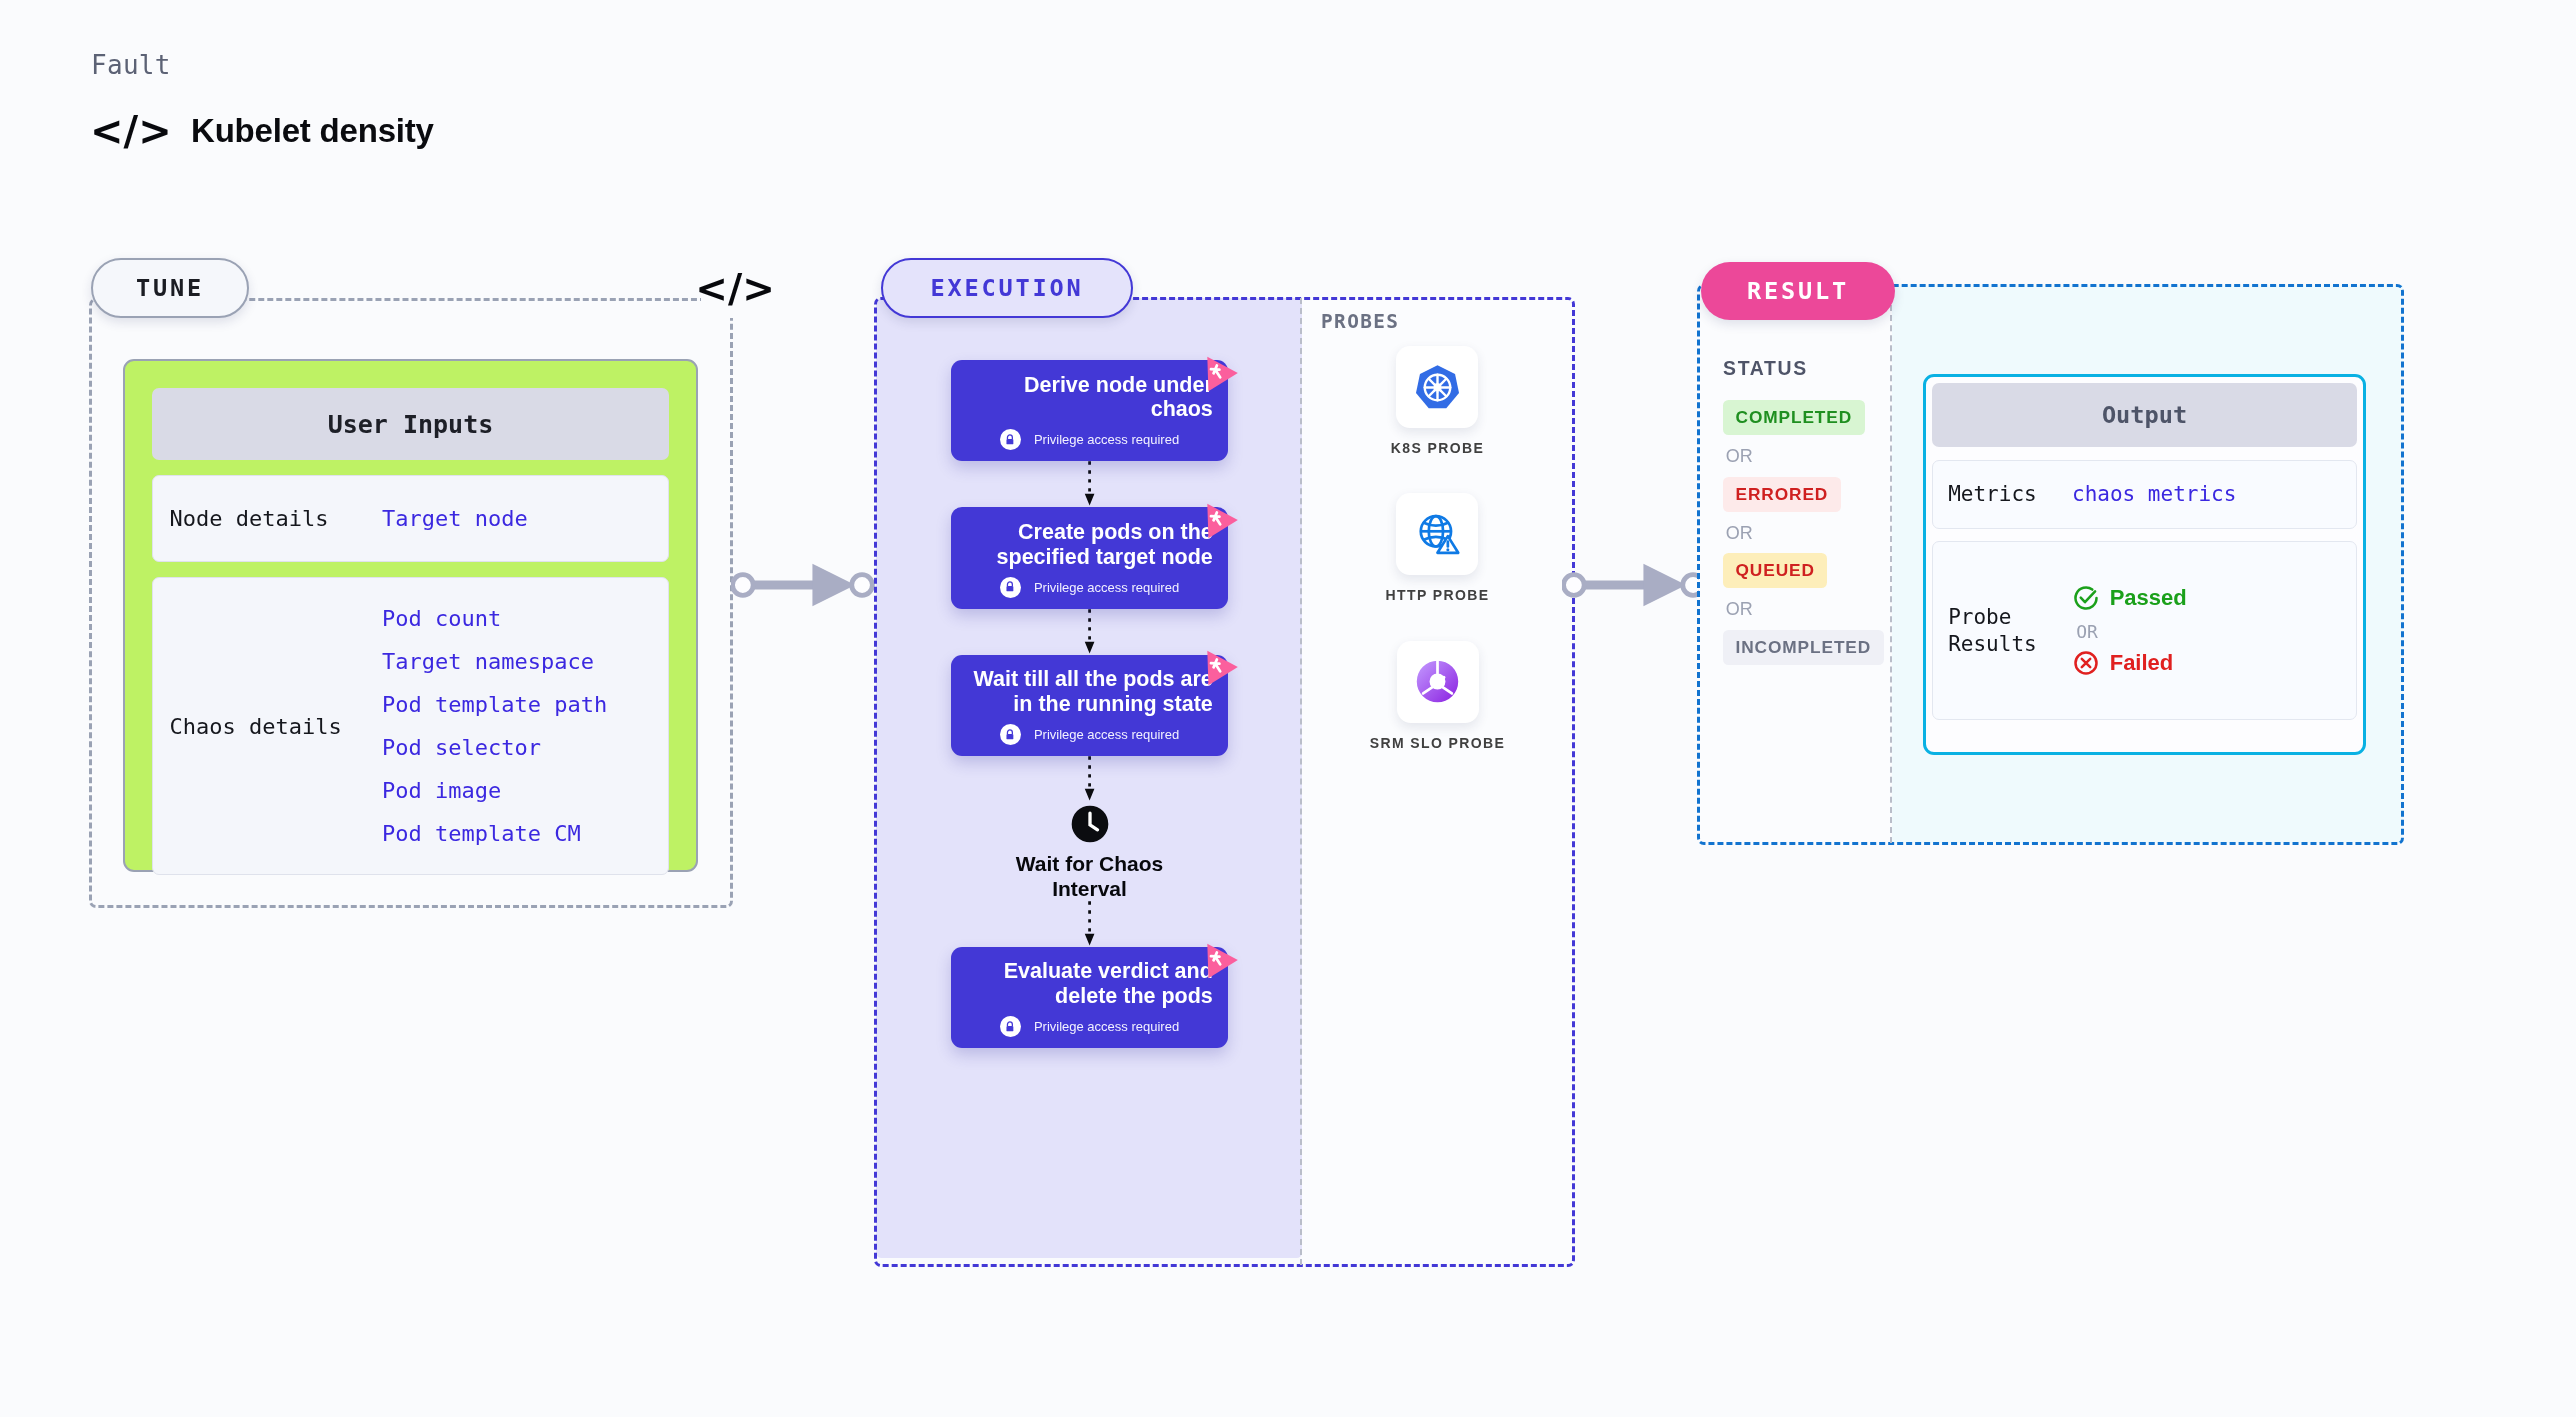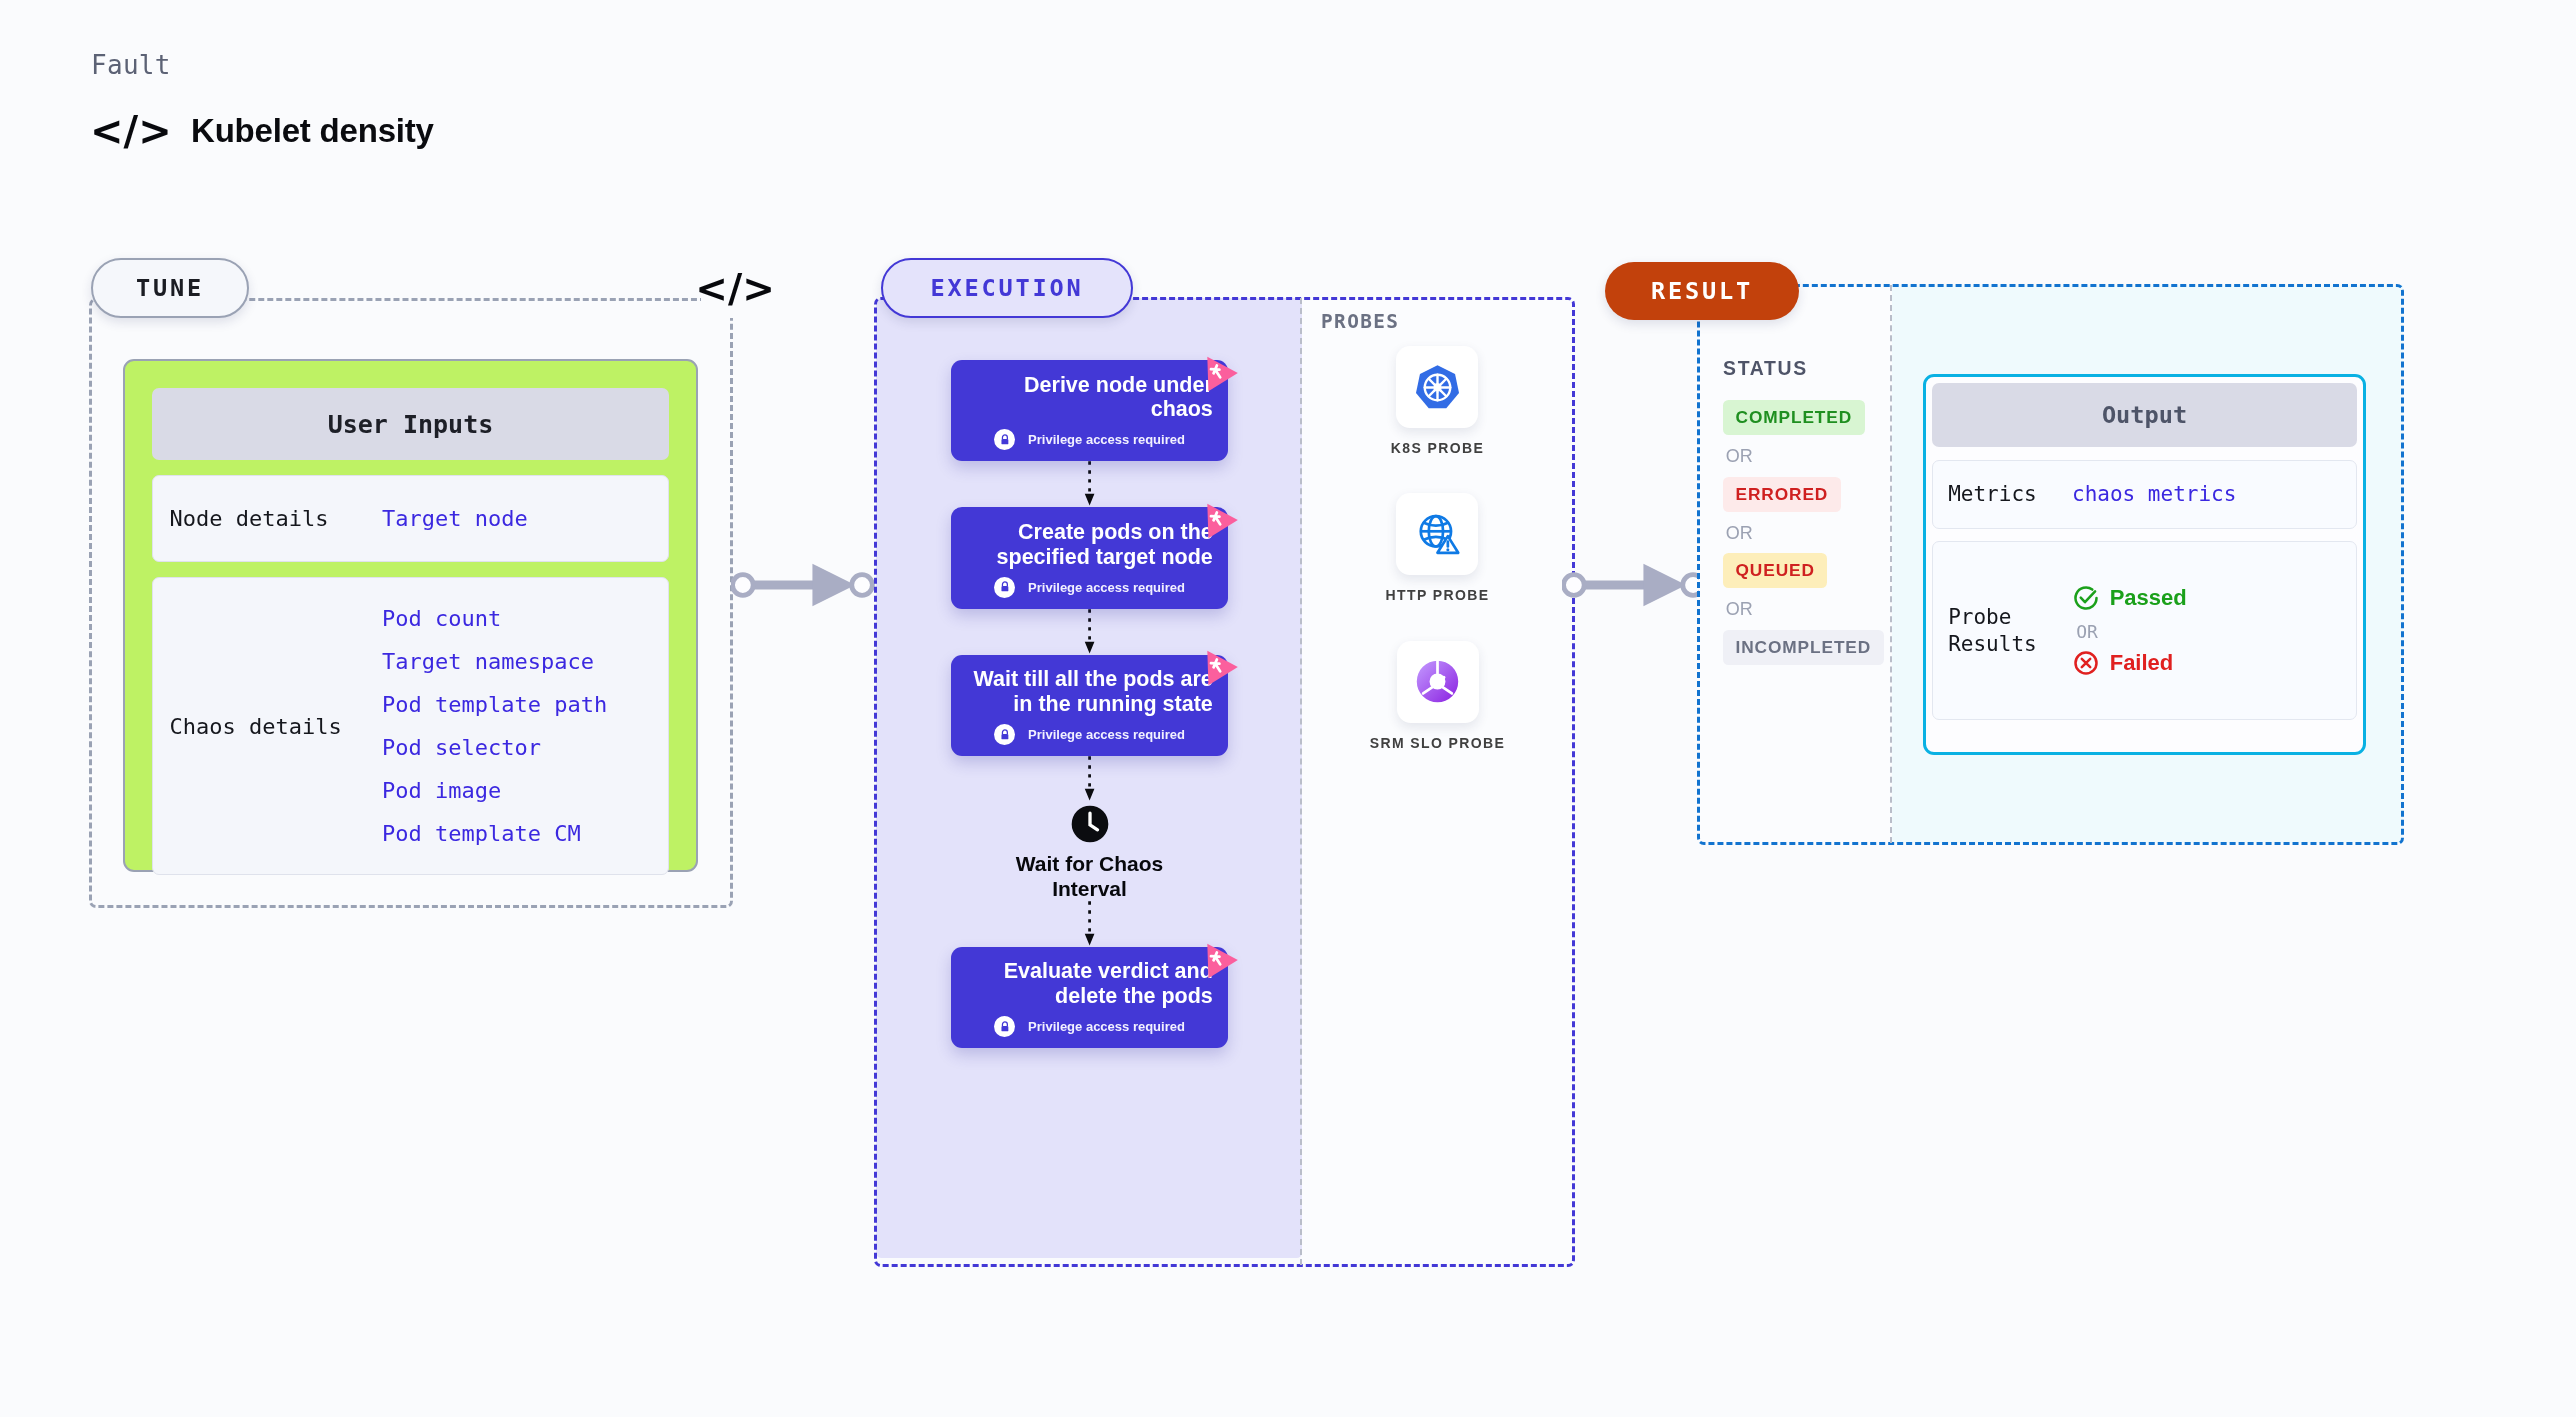--- a/index.html
+++ b/index.html
@@ -108,21 +108,21 @@
 
   .flow { position: absolute; left: 951px; top: 360px; width: 277px; }
   .step {
     position: relative; background: #4338d6; border-radius: 11px;
     padding: 12.5px 15.2px 11px; color: #fff; text-align: right;
     box-shadow: 0 7px 15.2px rgba(50,45,160,.22);
   }
   .step-title { font-size: 21.5px; font-weight: 700; line-height: 1.16; }
   .step-sub {
     margin-top: 7px; display: flex; align-items: center; justify-content: center;
-    gap: 13px; font-size: 13px; font-weight: 700; color: #f2f1ff;
+    gap: 13px; font-size: 13px; font-weight: 400; color: #f2f1ff;
   }
   .lock {
     width: 21px; height: 21px; border-radius: 50%; background: #fff;
     display: flex; align-items: center; justify-content: center; flex: 0 0 auto;
   }
   .lock svg { width: 11.8px; height: 11.8px; display: block; }
   .corner-badge {
     position: absolute; right: -10.4px; top: -10.4px; width: 43px; height: 43px;
     pointer-events: none;
   }
@@ -155,22 +155,22 @@
     letter-spacing: 1.4px; color: #404040; text-align: center; line-height: 1.32;
     font-weight: 700; max-width: 166px;
   }
 
   
   #result-box {
     left: 1697px; top: 284px; width: 707px; height: 561px;
     border: 3.5px dashed #1273cf;
   }
   #result-pill {
-    left: 1605px; top: 262px; width: 194px; height: 58px;
-    background: #c2410c; border: none; color: #fff; font-size: 23.6px;
+    left: 1701px; top: 262px; width: 194px; height: 58px;
+    background: #ec4899; border: none; color: #fff; font-size: 23.6px;
   }
   #status-col {
     position: absolute; left: 1699px; top: 285px; width: 193px; height: 558px;
     background: #fbfcfe;
   }
   #status-divider {
     position: absolute; left: 1890px; top: 285px; width: 0; height: 558px;
     border-left: 2.1px dashed #b9bdc9;
   }
   #result-fill {

